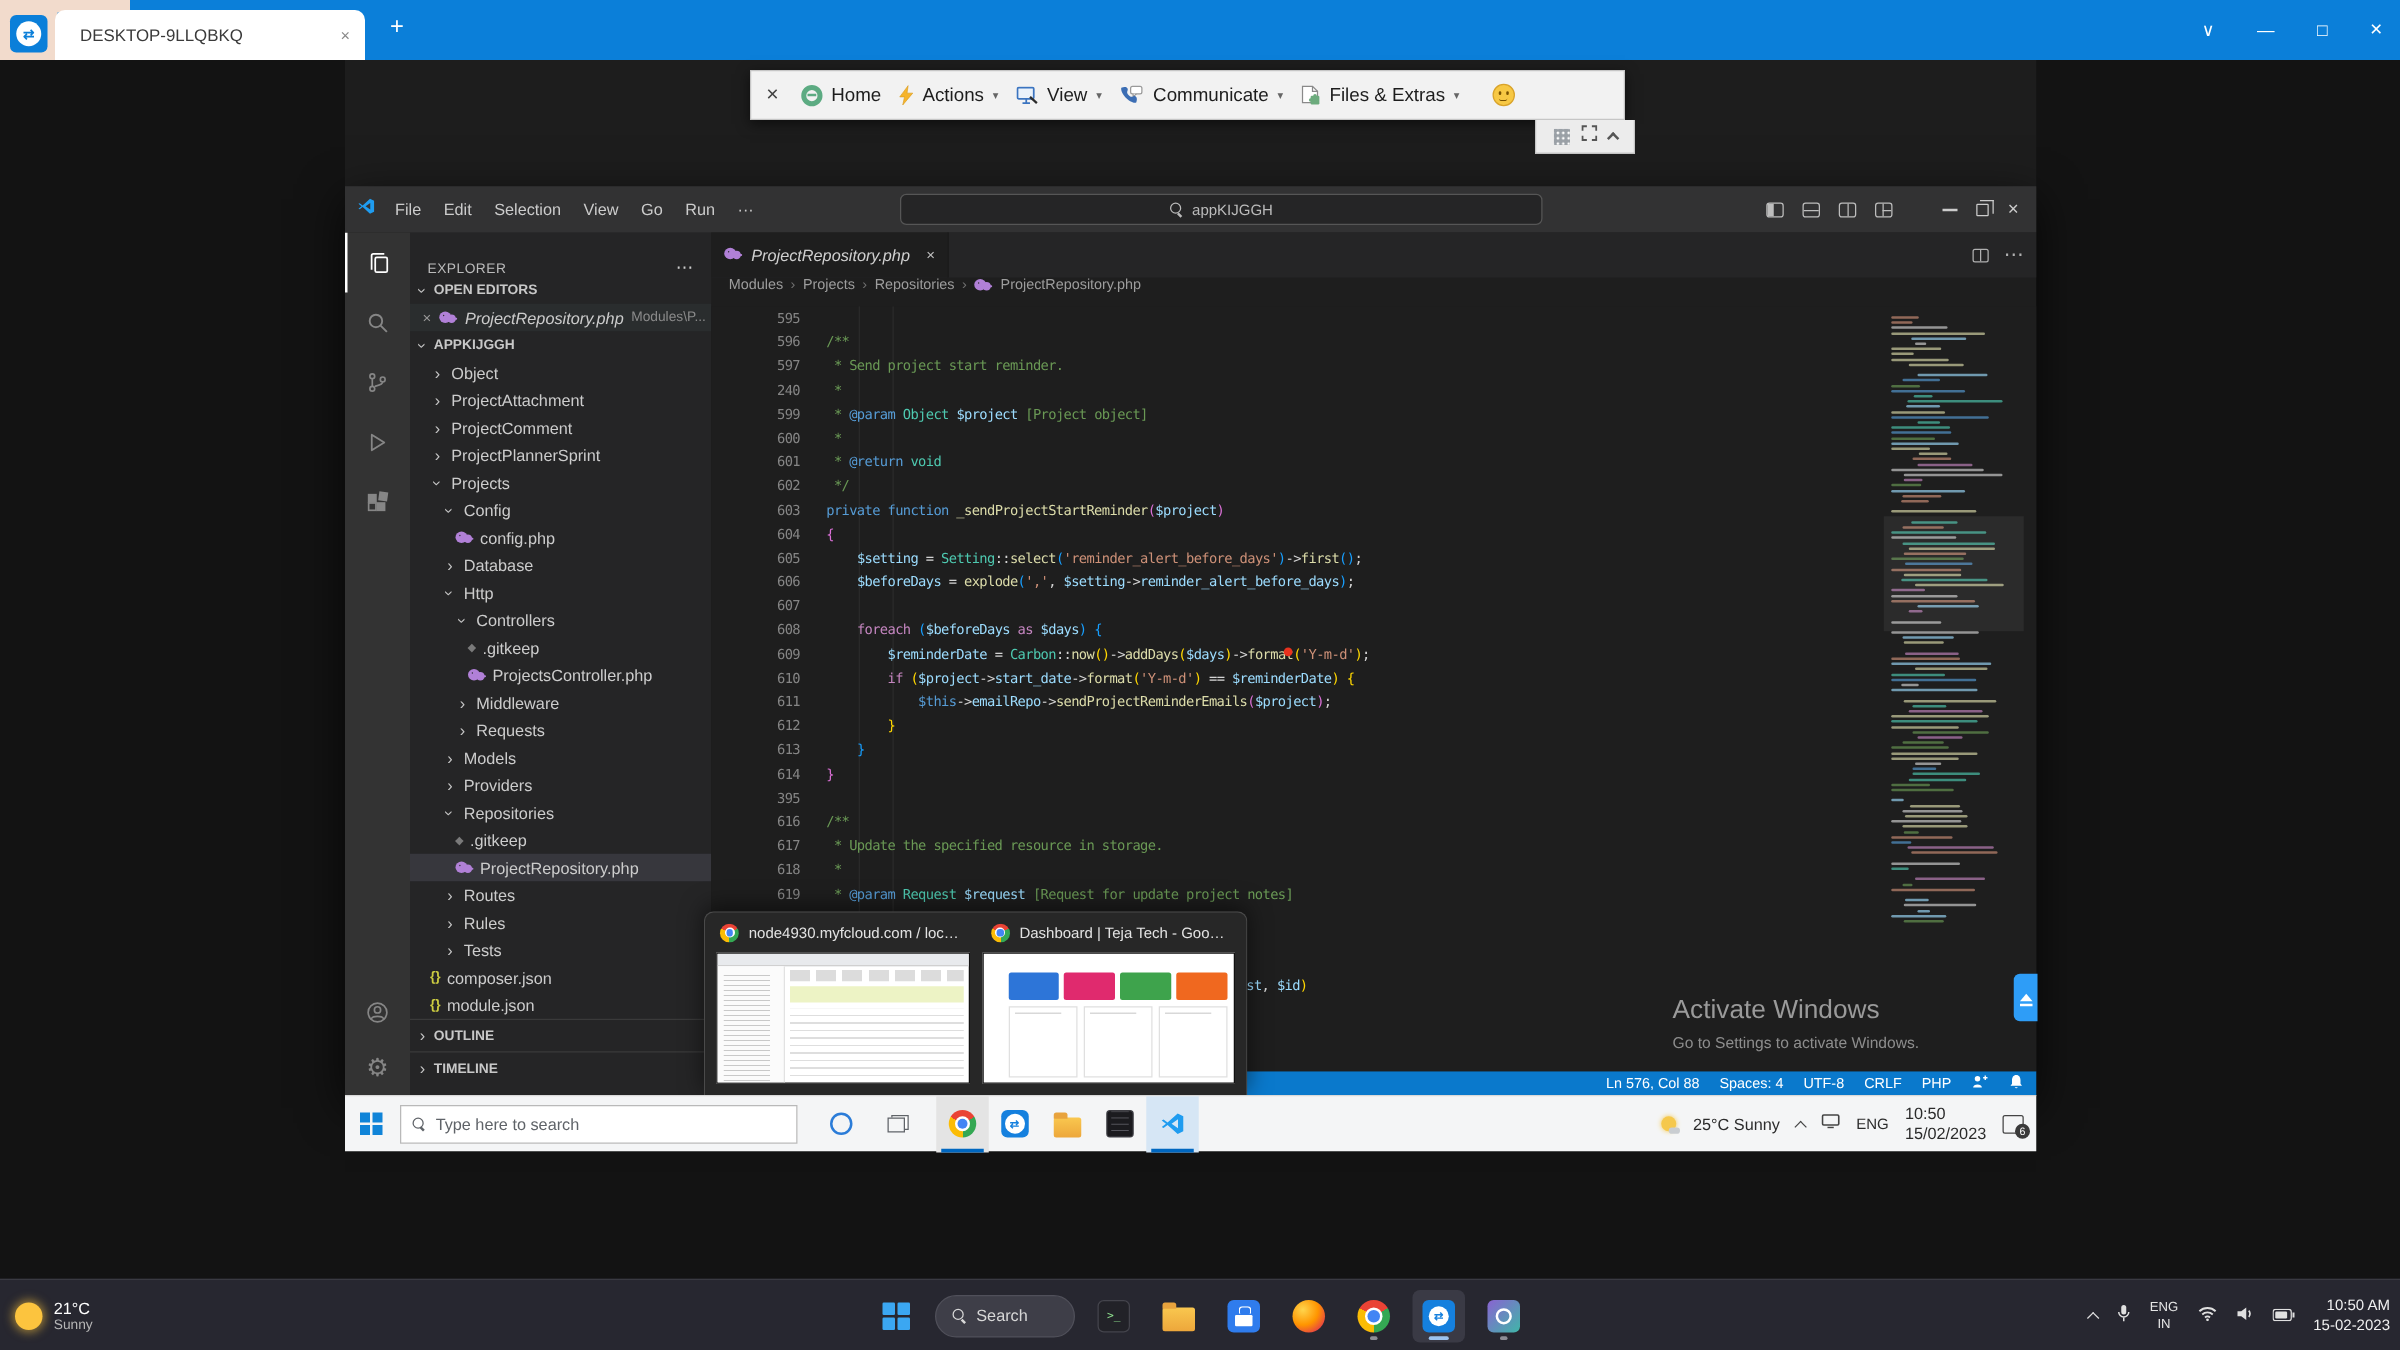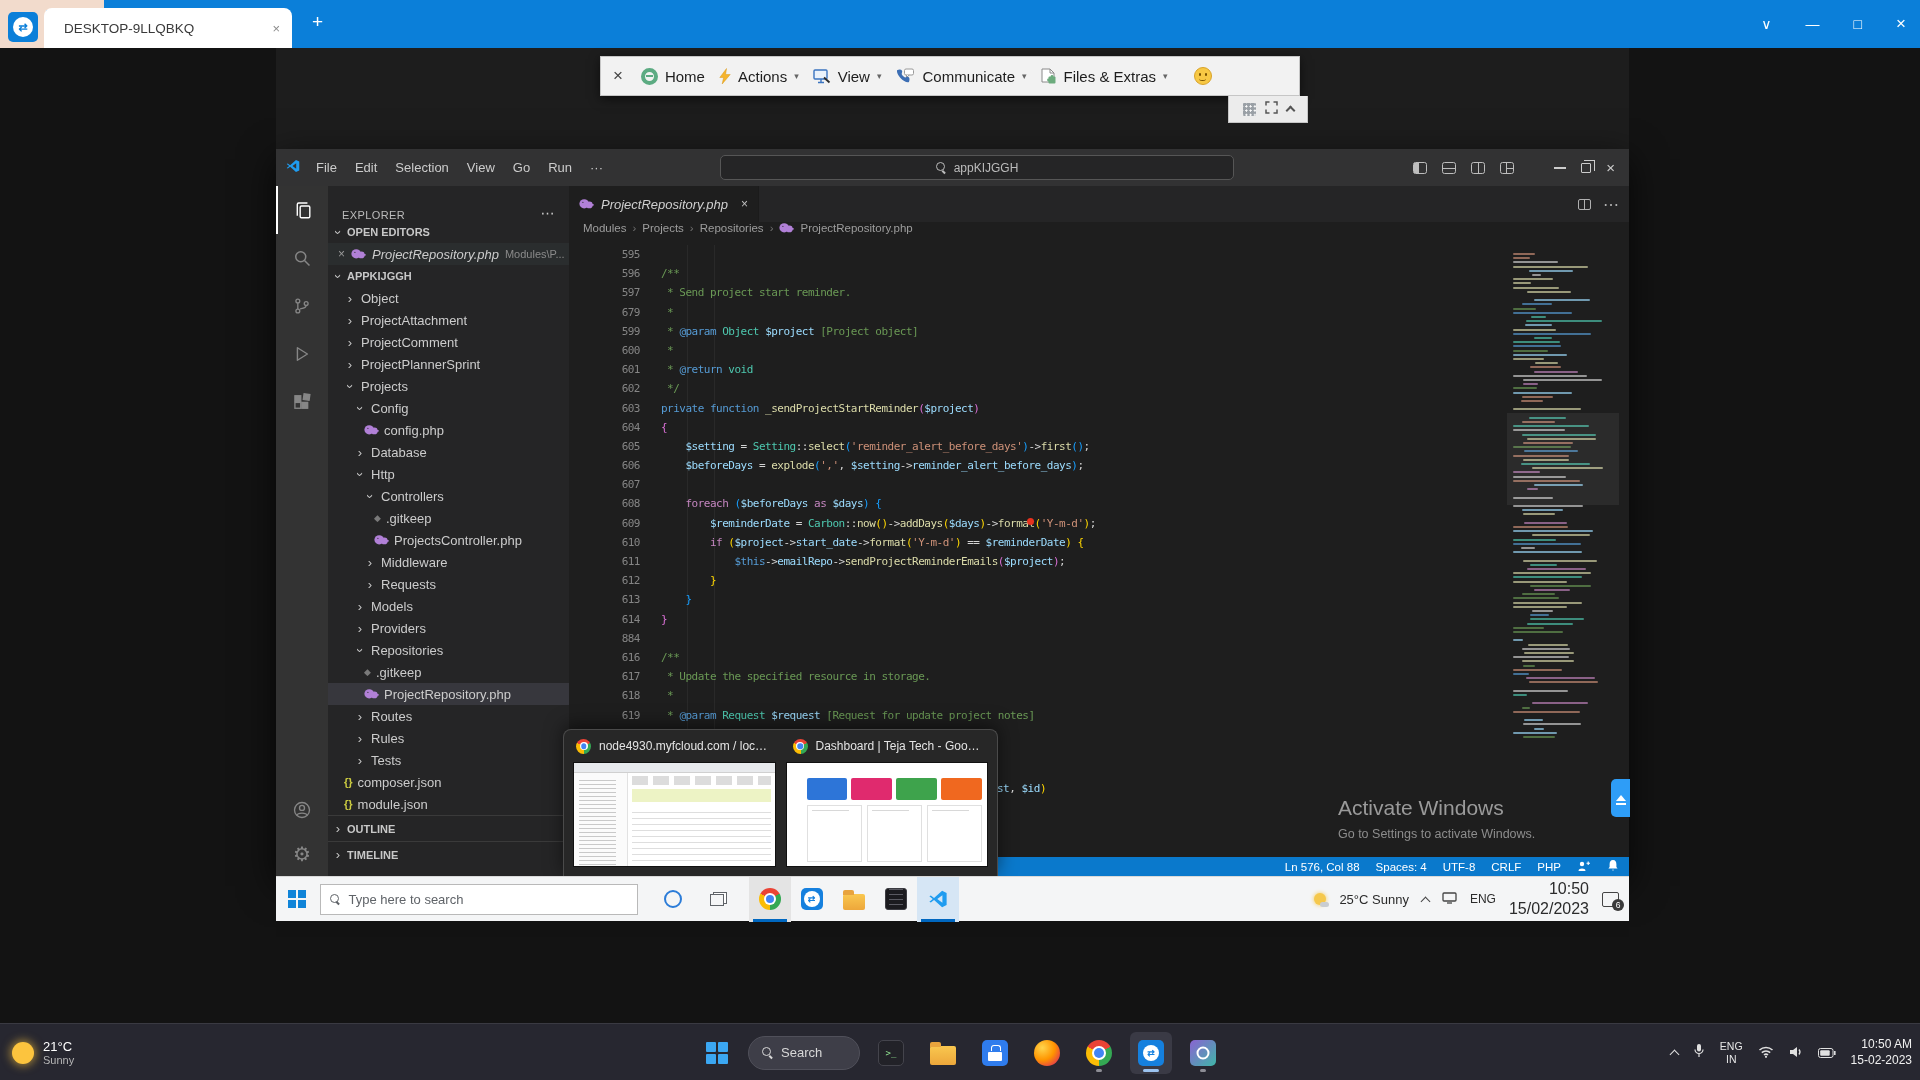--- a/index.html
+++ b/index.html
@@ -148,21 +148,21 @@
 #r-apps{display:flex;margin-left:22px;height:45px}
 .r-app{width:42px;height:45px;display:flex;align-items:center;justify-content:center;position:relative}
 .r-app.hover{background:#e4e4e4}
 .r-app.activewin{background:#d6e6f5}
 .r-app.run::after{content:"";position:absolute;left:4px;right:4px;bottom:0;height:2.5px;background:#0067c0}
 #r-tray{margin-left:auto;display:flex;align-items:center;gap:13px;padding-right:10px;color:#333}
 #r-tray .wtxt{font-size:13px;color:#2b2b2b}
 .sun-sm{width:12px;height:12px;border-radius:50%;background:#f5c84c;box-shadow:0 0 4px #f5c84c;position:relative}
 .sun-sm::after{content:"";position:absolute;right:-3px;bottom:-2px;width:9px;height:5px;border-radius:3px;background:#c9cdd1}
 .chev-up-d{width:7px;height:7px;border-right:1.8px solid #444;border-bottom:1.8px solid #444;transform:rotate(-135deg);margin-top:4px}
-#r-clock{text-align:right;font-size:16px;line-height:1.25;color:#2b2b2b}
+#r-clock{font-size:13px;line-height:1.25;color:#2b2b2b}
 .acticon{width:17px;height:15px;border:1.5px solid #444;border-radius:2px;position:relative}
 .acticon .bdg{position:absolute;right:-6px;bottom:-5px;background:#3a3a3a;color:#fff;font-size:8.5px;min-width:12px;height:12px;border-radius:6px;display:flex;align-items:center;justify-content:center;padding:0 2px}
 
 #htb{left:0;top:1023px;width:1920px;height:57px;background:#272730;border-top:1px solid #3a3a42}
 #h-weather{position:absolute;left:12px;top:0;height:57px;display:flex;align-items:center;gap:9px}
 .sun-big{width:22px;height:22px;border-radius:50%;background:#fcc43e;box-shadow:0 0 8px 2px rgba(252,196,62,.55)}
 #h-weather .t1{font-size:13px;color:#fff}
 #h-weather .t2{font-size:11px;color:#b5b5b5}
 #h-center{position:absolute;left:0;right:0;top:0;height:57px;display:flex;align-items:center;justify-content:center;gap:10px}
 .h-app{width:42px;height:42px;border-radius:6px;display:flex;align-items:center;justify-content:center;position:relative}
@@ -478,38 +478,38 @@
                 <circle cx="3.9" cy="4.4" r="0.55" fill="#2b2b2b"></circle>
               </svg></span>
             <span>ProjectRepository.php</span>
           </div>
         <div id="codewrap">
           <div id="guides"></div>
           <div id="lines">
               <div class="line"><span class="ln">595</span><span class="lc"></span></div>
               <div class="line"><span class="ln">596</span><span class="lc"><span class="s-c">/**</span></span></div>
               <div class="line"><span class="ln">597</span><span class="lc"><span class="s-c"> * Send project start reminder.</span></span></div>
-              <div class="line"><span class="ln">679</span><span class="lc"><span class="s-c"> *</span></span></div>
+              <div class="line"><span class="ln">240</span><span class="lc"><span class="s-c"> *</span></span></div>
               <div class="line"><span class="ln">599</span><span class="lc"><span class="s-c"> * </span><span class="s-k">@param</span><span class="s-c"> </span><span class="s-t">Object</span><span class="s-c"> </span><span class="s-v">$project</span><span class="s-c"> [Project object]</span></span></div>
               <div class="line"><span class="ln">600</span><span class="lc"><span class="s-c"> *</span></span></div>
               <div class="line"><span class="ln">601</span><span class="lc"><span class="s-c"> * </span><span class="s-k">@return</span><span class="s-c"> </span><span class="s-t">void</span></span></div>
               <div class="line"><span class="ln">602</span><span class="lc"><span class="s-c"> */</span></span></div>
               <div class="line"><span class="ln">603</span><span class="lc"><span class="s-k">private</span><span class="s-w"> </span><span class="s-k">function</span><span class="s-w"> </span><span class="s-f">_sendProjectStartReminder</span><span class="s-b2">(</span><span class="s-v">$project</span><span class="s-b2">)</span></span></div>
               <div class="line"><span class="ln">604</span><span class="lc"><span class="s-b2">{</span></span></div>
               <div class="line"><span class="ln">605</span><span class="lc"><span class="s-w">    </span><span class="s-v">$setting</span><span class="s-w"> = </span><span class="s-t">Setting</span><span class="s-w">::</span><span class="s-f">select</span><span class="s-b3">(</span><span class="s-s">'reminder_alert_before_days'</span><span class="s-b3">)</span><span class="s-w">-&gt;</span><span class="s-f">first</span><span class="s-b3">()</span><span class="s-w">;</span></span></div>
               <div class="line"><span class="ln">606</span><span class="lc"><span class="s-w">    </span><span class="s-v">$beforeDays</span><span class="s-w"> = </span><span class="s-f">explode</span><span class="s-b3">(</span><span class="s-s">','</span><span class="s-w">, </span><span class="s-v">$setting</span><span class="s-w">-&gt;</span><span class="s-v">reminder_alert_before_days</span><span class="s-b3">)</span><span class="s-w">;</span></span></div>
               <div class="line"><span class="ln">607</span><span class="lc"></span></div>
               <div class="line"><span class="ln">608</span><span class="lc"><span class="s-w">    </span><span class="s-p">foreach</span><span class="s-w"> </span><span class="s-b3">(</span><span class="s-v">$beforeDays</span><span class="s-w"> </span><span class="s-p">as</span><span class="s-w"> </span><span class="s-v">$days</span><span class="s-b3">)</span><span class="s-w"> </span><span class="s-b3">{</span></span></div>
               <div class="line"><span class="ln">609</span><span class="lc"><span class="s-w">        </span><span class="s-v">$reminderDate</span><span class="s-w"> = </span><span class="s-t">Carbon</span><span class="s-w">::</span><span class="s-f">now</span><span class="s-b1">()</span><span class="s-w">-&gt;</span><span class="s-f">addDays</span><span class="s-b1">(</span><span class="s-v">$days</span><span class="s-b1">)</span><span class="s-w">-&gt;</span><span class="s-f">format</span><span class="s-b1">(</span><span class="s-s">'Y-m-d'</span><span class="s-b1">)</span><span class="s-w">;</span></span></div>
               <div class="line"><span class="ln">610</span><span class="lc"><span class="s-w">        </span><span class="s-p">if</span><span class="s-w"> </span><span class="s-b1">(</span><span class="s-v">$project</span><span class="s-w">-&gt;</span><span class="s-v">start_date</span><span class="s-w">-&gt;</span><span class="s-f">format</span><span class="s-b1">(</span><span class="s-s">'Y-m-d'</span><span class="s-b1">)</span><span class="s-w"> == </span><span class="s-v">$reminderDate</span><span class="s-b1">)</span><span class="s-w"> </span><span class="s-b1">{</span></span></div>
               <div class="line"><span class="ln">611</span><span class="lc"><span class="s-w">            </span><span class="s-k">$this</span><span class="s-w">-&gt;</span><span class="s-v">emailRepo</span><span class="s-w">-&gt;</span><span class="s-f">sendProjectReminderEmails</span><span class="s-b2">(</span><span class="s-v">$project</span><span class="s-b2">)</span><span class="s-w">;</span></span></div>
               <div class="line"><span class="ln">612</span><span class="lc"><span class="s-w">        </span><span class="s-b1">}</span></span></div>
               <div class="line"><span class="ln">613</span><span class="lc"><span class="s-w">    </span><span class="s-b3">}</span></span></div>
               <div class="line"><span class="ln">614</span><span class="lc"><span class="s-b2">}</span></span></div>
-              <div class="line"><span class="ln">884</span><span class="lc"></span></div>
+              <div class="line"><span class="ln">395</span><span class="lc"></span></div>
               <div class="line"><span class="ln">616</span><span class="lc"><span class="s-c">/**</span></span></div>
               <div class="line"><span class="ln">617</span><span class="lc"><span class="s-c"> * Update the specified resource in storage.</span></span></div>
               <div class="line"><span class="ln">618</span><span class="lc"><span class="s-c"> *</span></span></div>
               <div class="line"><span class="ln">619</span><span class="lc"><span class="s-c"> * </span><span class="s-k">@param</span><span class="s-c"> </span><span class="s-t">Request</span><span class="s-c"> </span><span class="s-v">$request</span><span class="s-c"> [Request for update project notes]</span></span></div>
               <div class="line"><span class="ln">620</span><span class="lc"><span class="s-c"> * </span><span class="s-k">@param</span><span class="s-c"> </span><span class="s-t">Int</span><span class="s-c">     </span><span class="s-v">$id</span><span class="s-c">      [Row id]</span></span></div>
             </div>
           <div id="minimap">
               <span class="mmbar" style="top: 0px; left: 2px; width: 21.8711px; background: rgb(206, 145, 120);"></span>
               <span class="mmbar" style="top: 4.2px; left: 2px; width: 16.837px; background: rgb(206, 145, 120);"></span>
               <span class="mmbar" style="top: 8.4px; left: 2px; width: 44.9384px; background: rgb(212, 212, 212);"></span>

